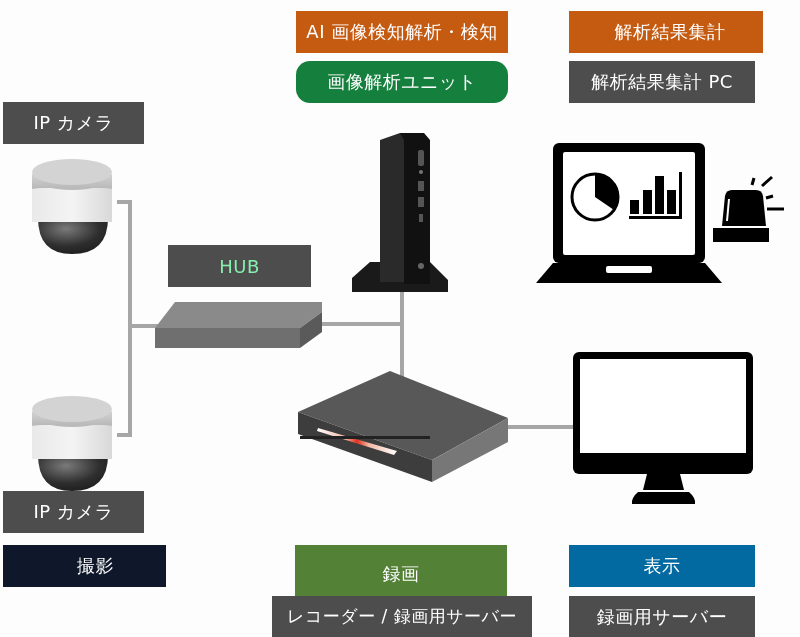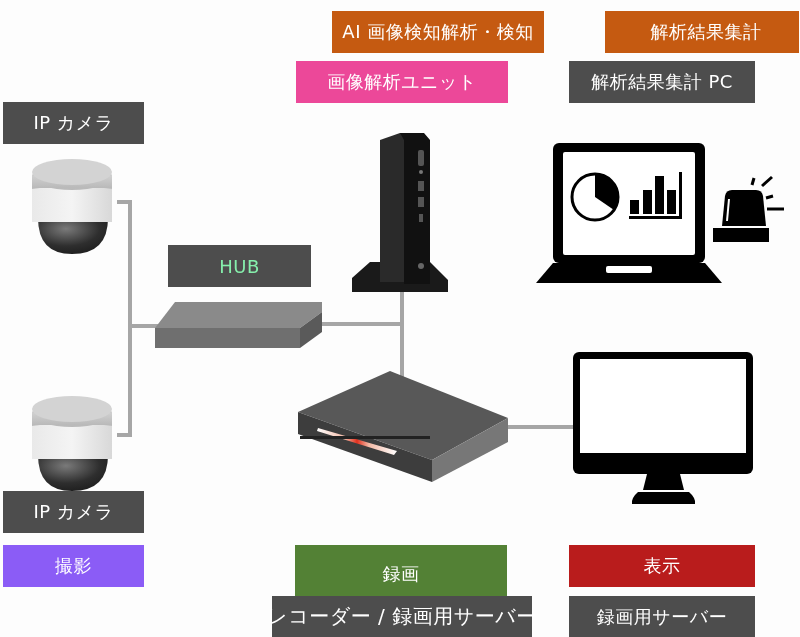--- a/index.html
+++ b/index.html
@@ -1,21 +1,21 @@
 <!DOCTYPE html>
 <html><head>
 <meta charset="utf-8">
 <style>
   html, body { margin:0; padding:0; }
   body { width:800px; height:637px; background:#fdfdfd; position:relative; overflow:hidden;
          font-family:"DejaVu Sans","Liberation Sans",sans-serif; }
   .label { position:absolute; display:flex; align-items:center; justify-content:center;
            color:#ffffff; font-size:18px; letter-spacing:0.5px; white-space:nowrap; }
   .dark { background:#4d4d4d; }
-  .orange { background:#c55a11;margin-left:36px; }
+  .orange { background:#c55a11; }
   .green { background:#538135; }
   svg.stage { position:absolute; left:0; top:0; }
 </style>
 </head>
 <body>
 
 <svg class="stage" width="800" height="637" viewBox="0 0 800 637">
   <defs>
     <linearGradient id="domeTop" x1="0" y1="0" x2="0" y2="1">
       <stop offset="0" stop-color="#cfcfcf"></stop>
@@ -131,21 +131,21 @@
     <rect x="573" y="352" width="180" height="122" rx="6" fill="#000"></rect>
     <rect x="580" y="359" width="166" height="94" fill="#fff"></rect>
     <polygon points="647,474 680,474 684,490 643,490" fill="#000"></polygon>
     <path d="M638 492 L689 492 Q696 498 695 504 L632 504 Q631 498 638 492 Z" fill="#000"></path>
   </g>
 </svg>
 
 <div class="label orange" style="left: 296px; top: 11px; width: 212px; height: 42px; background: rgb(197, 90, 17); color: rgb(255, 255, 255);">
     <span>AI 画像検知解析・検知</span>
   </div>
-<div class="label dark" style="left: 296px; top: 61px; width: 212px; height: 42px; background: #ec4899; color: rgb(255, 255, 255);">
+<div class="label dark" style="left: 296px; top: 61px; width: 212px; height: 42px; background: #15803d; color: rgb(255, 255, 255); border-radius: 14px;">
     <span>画像解析ユニット</span>
   </div>
 
 <div class="label orange" style="left: 569px; top: 11px; width: 186px; height: 42px; background: rgb(197, 90, 17); color: rgb(255, 255, 255); padding-left: 8px;">
     <span>解析結果集計</span>
   </div>
 <div class="label dark" style="left: 569px; top: 61px; width: 186px; height: 42px; background: rgb(77, 77, 77); color: rgb(255, 255, 255);">
     <span>解析結果集計 PC</span>
   </div>
 
@@ -153,29 +153,29 @@
     <span>IP カメラ</span>
   </div>
 
 <div class="label dark" style="left: 168px; top: 245px; width: 143px; height: 42px; background: rgb(77, 77, 77); color: #86efac;">
     <span>HUB</span>
   </div>
 
 <div class="label dark" style="left: 3px; top: 491px; width: 141px; height: 42px; background: rgb(77, 77, 77); color: rgb(255, 255, 255);">
     <span>IP カメラ</span>
   </div>
-<div class="label green" style="left: 3px; top: 545px; width: 141px; height: 42px; background: #8b5cf6; color: rgb(255, 255, 255);">
+<div class="label green" style="left: 3px; top: 545px; width: 141px; height: 42px; background: #0f172a; color: rgb(255, 255, 255); padding-left: 22px;">
     <span>撮影</span>
   </div>
 
 <div class="label green" style="left: 295px; top: 545px; width: 212px; height: 57px; background: rgb(83, 129, 53); color: rgb(255, 255, 255);">
     <span>録画</span>
   </div>
-<div class="label dark" style="left: 272px; top: 596px; width: 260px; height: 41px; font-size: 20px; background: rgb(77, 77, 77); color: rgb(255, 255, 255);">
+<div class="label dark" style="left: 272px; top: 596px; width: 260px; height: 41px; font-size: 17px; background: rgb(77, 77, 77); color: rgb(255, 255, 255);">
     <span>レコーダー / 録画用サーバー</span>
   </div>
 
-<div class="label green" style="left: 569px; top: 545px; width: 186px; height: 42px; background: #b91c1c; color: rgb(255, 255, 255); justify-content: center;">
+<div class="label green" style="left: 569px; top: 545px; width: 186px; height: 42px; background: #0369a1; color: rgb(255, 255, 255); justify-content: center;">
     <span>表示</span>
   </div>
 <div class="label dark" style="left: 569px; top: 596px; width: 186px; height: 41px; background: rgb(77, 77, 77); color: rgb(255, 255, 255);">
     <span>録画用サーバー</span>
   </div>
 
 </body></html>

